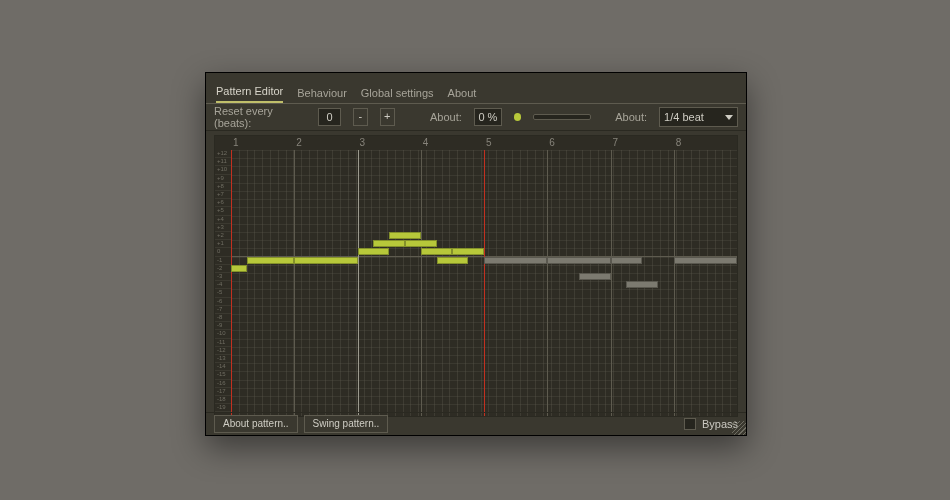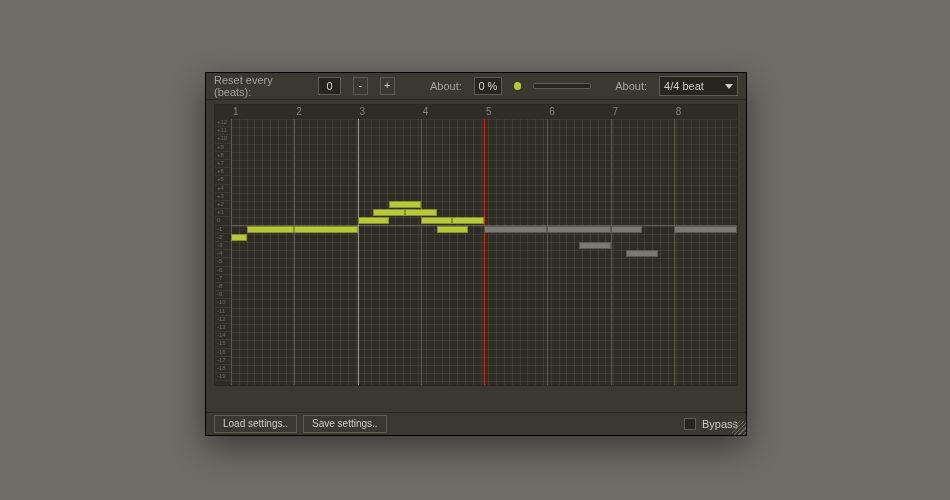--- a/index.html
+++ b/index.html
@@ -42,35 +42,41 @@
   .fbtn{height:16px;line-height:15px;padding:0 8px;background:#3a382f;border:1px solid #5e5b4f;color:#cfcdc4;cursor:pointer;font-size:10px;}
   .chk{width:10px;height:10px;border:1px solid #5e5b4f;background:#26251e;}
   .resize{position:absolute;right:0;bottom:0;width:14px;height:14px;
     background:repeating-linear-gradient(135deg,transparent 0,transparent 2px,#6f6d62 2px,#6f6d62 3px);}
 </style>
 </head>
 <body>
 
 <div class="plugin">
 
+  <div class="tabs">
+    <div class="tab active">Pattern Editor</div>
+    <div class="tab">Behaviour</div>
+    <div class="tab">Global settings</div>
+    <div class="tab">About</div>
+  </div>
 
   <div class="toolbar">
     <span class="lbl">Reset every (beats):</span>
     <div class="numbox">0</div>
     <div class="btn">-</div>
     <div class="btn">+</div>
     <span style="width:12px"></span>
     <span class="lbl">About:</span>
     <div class="swingbox">0 %</div>
     <div class="led"></div>
     <div class="slider"></div>
     <div class="spacer"></div>
     <span class="lbl">About:</span>
     <div class="select">
-      <span>4/4 beat</span>
+      <span>1/4 beat</span>
       <span class="chev"></span>
     </div>
   </div>
 
   <div class="editor">
     <div class="ruler" id="ruler">
         <span class="rnum" style="left: 2px;">1</span>
         <span class="rnum" style="left: 65.25px;">2</span>
         <span class="rnum" style="left: 128.5px;">3</span>
         <span class="rnum" style="left: 191.75px;">4</span>
@@ -202,21 +208,21 @@
         <div class="note grey" style="left: 253px; width: 63.25px; top: 106.6px;"></div>
         <div class="note grey" style="left: 316.25px; width: 63.25px; top: 106.6px;"></div>
         <div class="note grey" style="left: 347.875px; width: 31.625px; top: 123px;"></div>
         <div class="note grey" style="left: 379.5px; width: 31.625px; top: 106.6px;"></div>
         <div class="note grey" style="left: 395.312px; width: 31.625px; top: 131.2px;"></div>
         <div class="note grey" style="left: 442.75px; width: 63.25px; top: 106.6px;"></div>
       </div>
   </div>
 
   <div class="footer">
-    <div class="fbtn">Load settings..</div>
-    <div class="fbtn">Save settings..</div>
+    <div class="fbtn">About pattern..</div>
+    <div class="fbtn">Swing pattern..</div>
     <div class="spacer"></div>
     <div class="chk"></div>
     <span>Bypass</span>
   </div>
 
   <div class="resize"></div>
 </div>
 
 </body></html>

